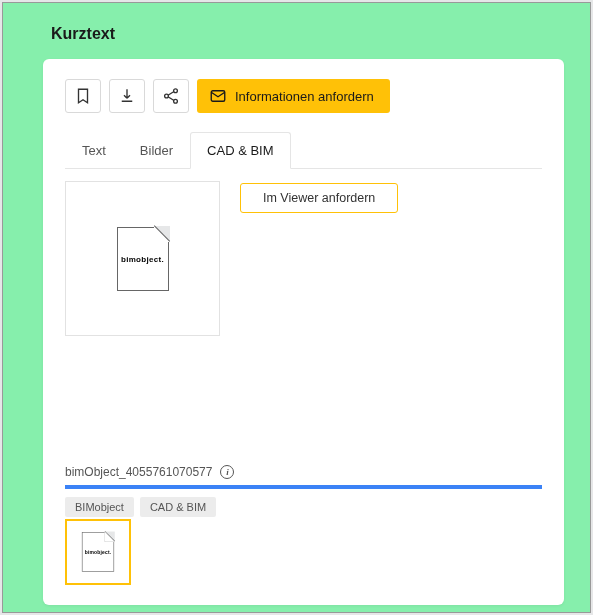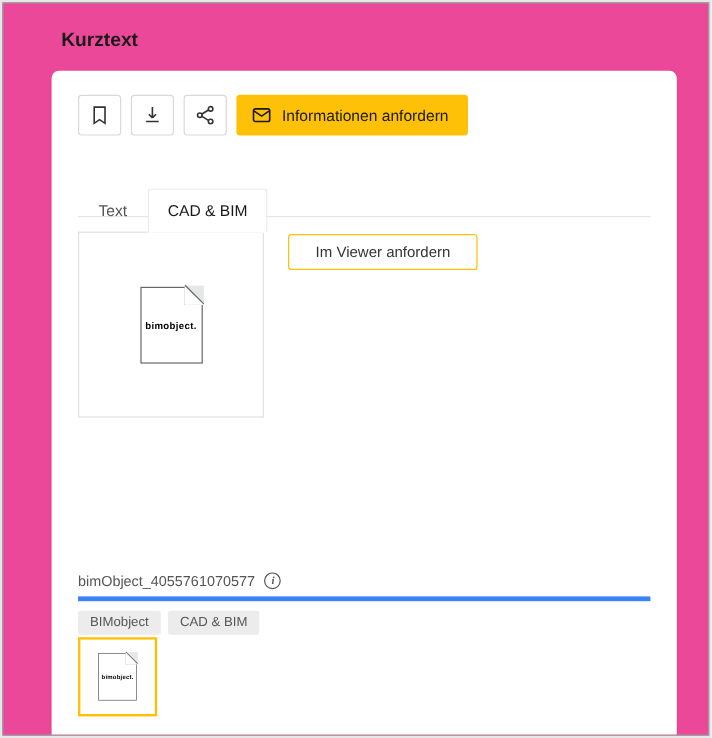--- a/index.html
+++ b/index.html
@@ -11,41 +11,41 @@
       font-family: -apple-system, BlinkMacSystemFont, "Segoe UI", Arial, sans-serif;
       background: #e6e7e8;
       width: 593px;
       height: 615px;
       padding: 2px;
     }
     .outer-frame {
       width: 100%;
       height: 100%;
       border: 1px solid #999;
-      background: #ec4899;
+      background: #86efac;
       overflow: hidden;
     }
     .page-title {
       font-size: 16px;
       font-weight: 700;
       color: #1a1a1a;
       padding: 22px 28px 16px 48px;
     }
     .card {
       background: #fff;
       border-radius: 6px;
       margin: 0 26px 20px 40px;
       padding: 20px 22px;
       box-shadow: 0 1px 3px rgba(0,0,0,0.06);
     }
     .toolbar {
       display: flex;
       gap: 8px;
       align-items: flex-end;
-      margin-bottom: 30px;
+      margin-bottom: 18px;
     }
     .icon-btn {
       width: 36px;
       height: 34px;
       border: 1px solid #d9d9d9;
       border-radius: 3px;
       background: #fff;
       display: flex;
       align-items: center;
       justify-content: center;
@@ -84,21 +84,21 @@
       gap: 0;
     }
     .tab {
       padding: 10px 16px;
       font-size: 13px;
       color: #555;
       cursor: pointer;
       border: 1px solid transparent;
       border-bottom: none;
       position: relative;
-      top: 14px;
+      top: 1px;
       background: transparent;
     }
     .tab.active {
       color: #1a1a1a;
       border-color: #e5e5e5;
       border-bottom: 1px solid #fff;
       border-radius: 3px 3px 0 0;
       background: #fff;
     }
     .content-area {
@@ -283,20 +283,21 @@
         <svg viewBox="0 0 24 24">
             <rect x="3" y="5" width="18" height="14" rx="2"></rect>
             <path d="M3 7l9 6 9-6"></path>
           </svg>
         <span>Informationen anfordern</span>
       </button>
     </div>
 
     <div class="tabs">
       <div class="tab">Text</div>
+      <div class="tab">Bilder</div>
       <div class="tab active">CAD &amp; BIM</div>
     </div>
 
     <div class="content-area">
       <div class="preview-box">
         <div class="file-icon">
           <div class="page"></div>
           <div class="fold"></div>
           <div class="foldline"></div>
           <span class="file-label">bimobject.</span>

